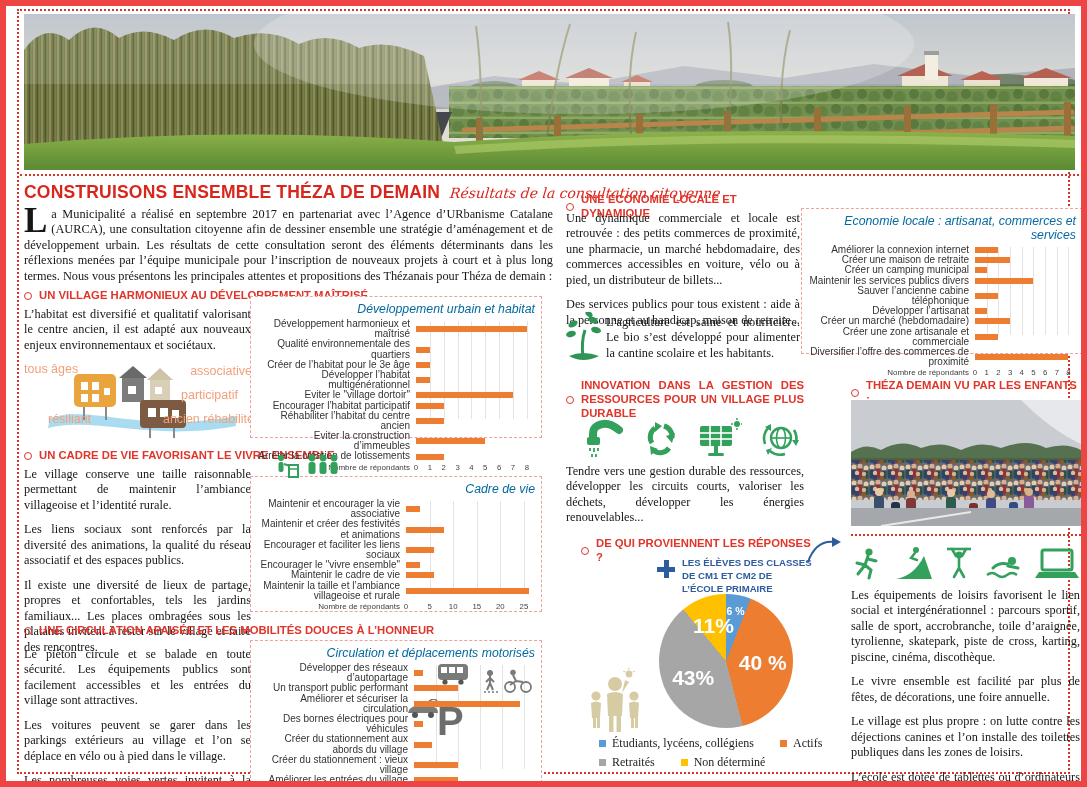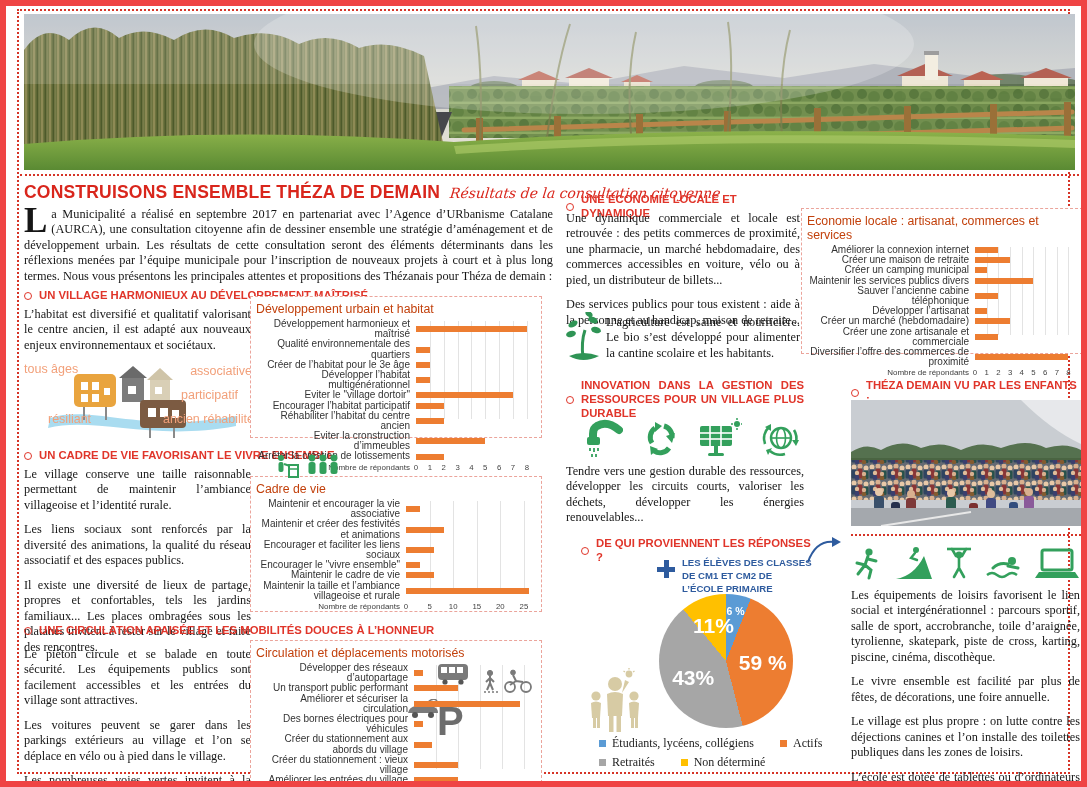--- a/index.html
+++ b/index.html
@@ -19,21 +19,21 @@
             font-weight:bold;font-size:11.3px;color:#e0352a;line-height:1.25;}
   .bullet{flex:0 0 auto;width:6px;height:6px;border:1.6px solid #e0352a;border-radius:50%;margin-top:2px;}
   .just{text-align:justify;}
   
   .para{font-size:12.3px;line-height:1.26;text-align:justify;color:#161616;}
   .para + .para{margin-top:9px;}
   .dropcap{float:left;font-size:35px;line-height:27px;padding-right:4px;font-weight:bold;}
   
   .chart{box-sizing:border-box;background:#fff;border:1.5px dashed #eba49b;padding:4px 6px 3px 5px;
          font-family:"Liberation Sans",sans-serif;display:flex;flex-direction:column;}
-  .c-title{text-align:left;font-size:12.3px;color:#c2410c;margin:1px 0 3px;}
+  .c-title{text-align:right;font-size:12.3px;color:#0369a1;margin:1px 0 3px;font-style:italic;}
   .c-body{flex:1;display:flex;flex-direction:column;min-height:0;position:relative;}
   .c-grid{position:absolute;left:var(--labw);right:4px;top:2px;bottom:15px;z-index:0;}
   .c-gridline{position:absolute;top:0;bottom:0;width:1px;background:#e3e3e3;}
   .c-rows{flex:1;display:flex;flex-direction:column;justify-content:space-around;position:relative;z-index:1;margin-right:4px;}
   .c-row{display:flex;align-items:center;min-height:0;}
   .c-label{flex:0 0 var(--labw);box-sizing:border-box;padding-right:6px;text-align:right;
            font-size:10px;line-height:1.02;color:#333;}
   .c-bararea{flex:1;position:relative;height:6px;}
   .c-bar{position:absolute;left:0;top:0;height:6px;background:#ed7d31;}
   .c-axis{display:flex;align-items:center;height:13px;position:relative;z-index:1;margin-right:4px;}
@@ -652,21 +652,21 @@
     <rect x="8" y="1" width="5" height="18" fill="#2e5b9e"></rect>
       <rect x="1" y="8" width="18" height="5" fill="#2e5b9e"></rect>
   </svg>
   <div class="abs blue-caption" style="left:676px;top:551px;width:130px;">LES ÉLÈVES DES CLASSES DE CM1 ET CM2 DE L’ÉCOLE PRIMAIRE</div>
   <svg class="abs" style="left:800px;top:528px;" width="36" height="30" viewBox="0 0 36 30">
     <path d="M2,28 Q10,6 28,8" stroke="#2e5b9e" stroke-width="2" fill="none"></path>
     <path d="M26,3 L35,8 L26,13 Z" fill="#2e5b9e"></path>
   </svg>
   <div class="abs pie" style="left: 653px; top: 588px; width: 134px; height: 134px; background: conic-gradient(rgb(91, 155, 213) 0%, rgb(91, 155, 213) 6%, rgb(237, 125, 49) 6%, rgb(237, 125, 49) 46%, rgb(166, 166, 166) 46%, rgb(166, 166, 166) 89%, rgb(255, 192, 0) 89%, rgb(255, 192, 0) 100%);">
       <span class="pie-label" style="left: 57.1205%; top: 12.6731%;">6 %</span>
-      <span class="pie-label" style="left: 77.4457%; top: 51.7267%;">59 %</span>
+      <span class="pie-label" style="left: 77.4457%; top: 51.7267%;">40 %</span>
       <span class="pie-label" style="left: 25.4973%; top: 62.4847%;">43%</span>
       <span class="pie-label" style="left: 40.6847%; top: 24.1258%;">11%</span>
     </div>
   <svg class="abs" style="left:583px;top:662px;" width="52" height="66" viewBox="0 0 52 66">
     <g fill="#d7cba4">
       <circle cx="26" cy="16" r="7"></circle>
         <path d="M18,26 Q26,22 34,26 L33,48 L19,48 Z"></path>
       <rect x="20" y="48" width="4.5" height="16"></rect>
         <rect x="27.5" y="48" width="4.5" height="16"></rect>
       <path d="M33,25 L40,14 L36,12 Z"></path>

